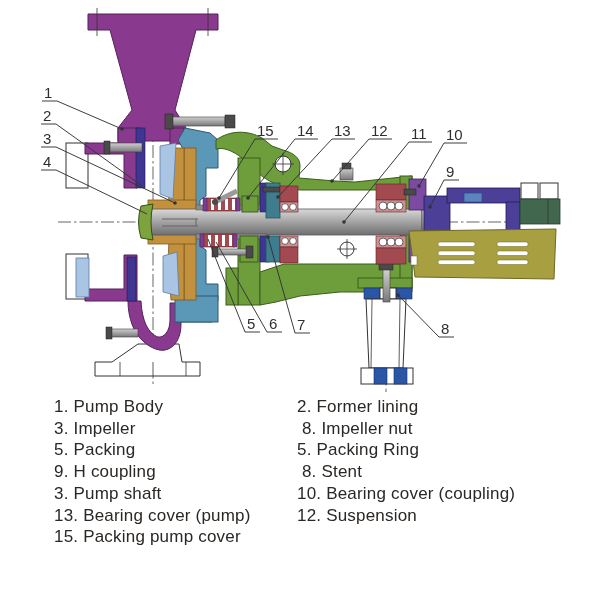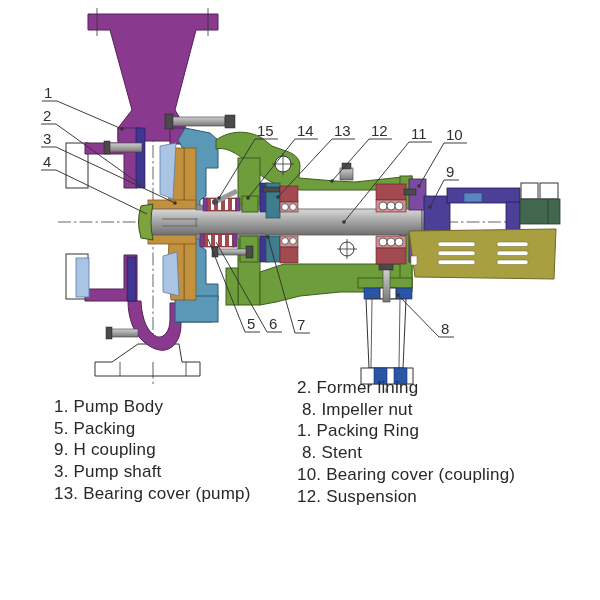--- a/index.html
+++ b/index.html
@@ -32,21 +32,21 @@
   .bolt{fill:url(#gBolt);stroke:#3f3f3f;stroke-width:.6;}
   .boltdark{fill:#4a4a4a;stroke:#222;stroke-width:.5;}
   .cl{stroke:#555;stroke-width:.9;stroke-dasharray:13 3 2.5 3;fill:none;}
   .thin{stroke:#333;stroke-width:.8;fill:none;}
   .callout-line{stroke:#333;stroke-width:.95;fill:none;}
   .callout-num{font:15px "Liberation Sans",sans-serif;fill:#2f2f2f;}
   
   .legend-col{position:absolute;font-size:17px;line-height:21.7px;color:#2b2724;
               white-space:pre;letter-spacing:.2px;}
   #legend-left{left:54px;top:396px;}
-  #legend-right{left:297px;top:377px;}
+  #legend-right{left:297px;top:396px;}
 </style>
 </head>
 <body>
 
 <div id="stage">
 
   <svg id="diagram" width="600" height="394" viewBox="0 0 600 394">
     <defs>
       <linearGradient id="gShaft" x1="0" y1="0" x2="0" y2="1">
         <stop offset="0" stop-color="#d9d9d9"></stop>
@@ -295,16 +295,16 @@
         <polyline class="callout-line" points="318,139 295,139 248,198"></polyline>
         <circle cx="248" cy="198" r="1.8" fill="#333"></circle>
         <text x="297" y="136" class="callout-num">14</text>
         <polyline class="callout-line" points="278,139 255,139 219,198"></polyline>
         <circle cx="219" cy="198" r="1.8" fill="#333"></circle>
         <text x="257" y="136" class="callout-num">15</text>
       </g>
   </svg>
 
   <div id="legend">
-    <div id="legend-left" class="legend-col"><div>1. Pump Body</div><div>5. Packing</div><div>9. H coupling</div><div>3. Pump shaft</div><div>13. Bearing cover (pump)</div></div>
-    <div id="legend-right" class="legend-col"><div>2. Former lining</div><div> 8. Impeller nut</div><div>1. Packing Ring</div><div> 8. Stent</div><div>10. Bearing cover (coupling)</div><div>12. Suspension</div></div>
+    <div id="legend-left" class="legend-col"><div>1. Pump Body</div><div>3. Impeller</div><div>5. Packing</div><div>9. H coupling</div><div>3. Pump shaft</div><div>13. Bearing cover (pump)</div><div>15. Packing pump cover</div></div>
+    <div id="legend-right" class="legend-col"><div>2. Former lining</div><div> 8. Impeller nut</div><div>5. Packing Ring</div><div> 8. Stent</div><div>10. Bearing cover (coupling)</div><div>12. Suspension</div></div>
   </div>
 </div>
 
 </body></html>

